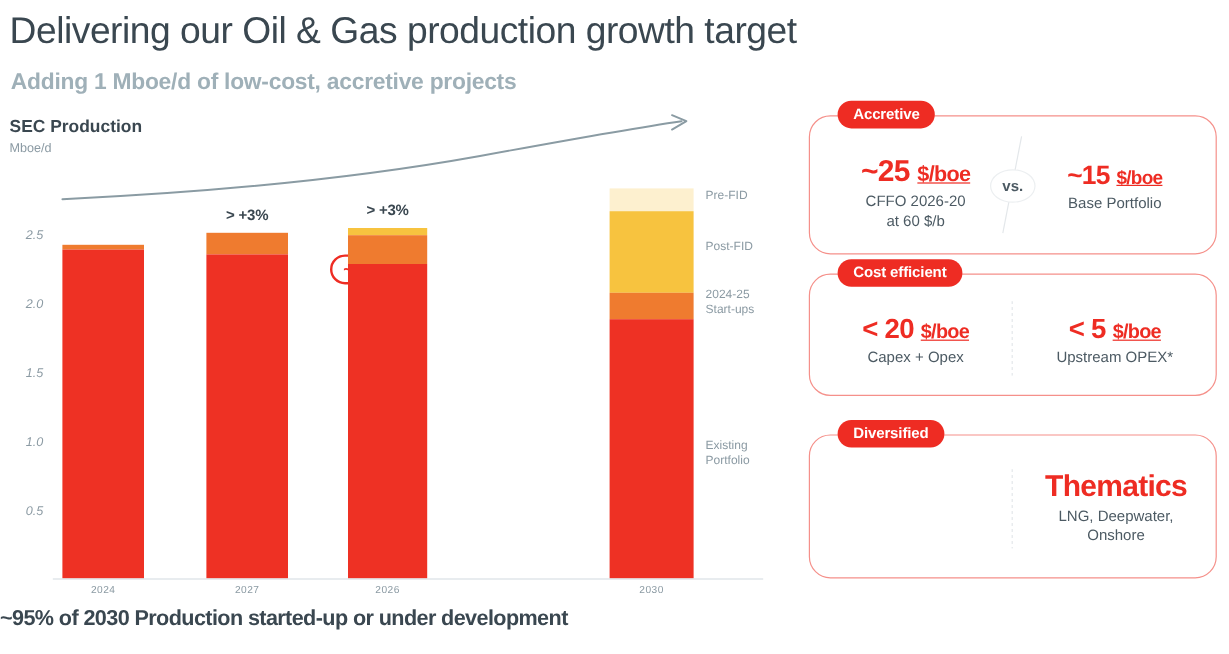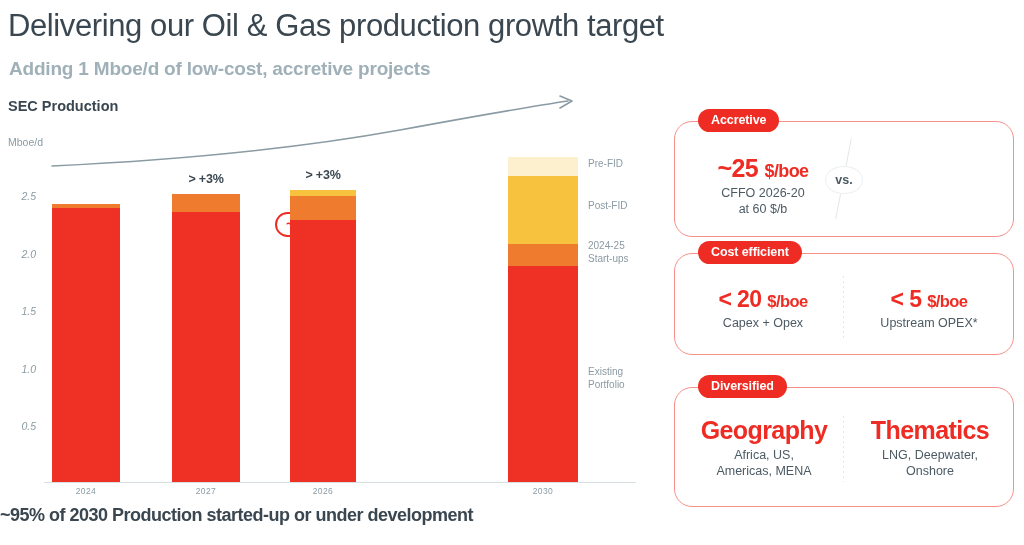--- a/index.html
+++ b/index.html
@@ -25,21 +25,21 @@
     color:#9fb0b8;letter-spacing:-0.2px;
   }
 
   
   .chart-panel{position:absolute;left:0;top:88px;width:660px;height:415px;}
   .chart-name{
     position:absolute;left:8px;top:10px;
     font-size:14.5px;font-weight:bold;color:#3a4750;
   }
   .chart-unit{
-    position:absolute;left:8px;top:48px;
+    position:absolute;left:8px;top:30px;
     font-size:10.5px;color:#8b9aa3;
   }
 
   .plot{position:absolute;left:0;top:0;width:660px;height:415px;}
 
   .axis-line{
     position:absolute;left:44px;top:394px;width:592px;height:1px;
     background:#d9e0e4;
   }
   .ytick{
@@ -78,40 +78,39 @@
     background:#ffffff;
     color:#ee2c23;font-size:14px;font-weight:bold;
     letter-spacing:-0.3px;
   }
 
   
   .card{
     position:absolute;left:674px;width:338px;
     border:1.6px solid #f5908a;border-radius:18px;
     background:#ffffff;
-    margin-top:25px;
   }
   #card-accretive{top:96px;height:114px;}
   #card-cost{top:228px;height:100px;}
   #card-div{top:362px;height:118px;}
 
   .badge{
     position:absolute;left:23px;top:-13px;
     background:#ee2c23;color:#ffffff;
     font-size:12.5px;font-weight:bold;
     padding:4px 13px 5px 13px;border-radius:13px;
     letter-spacing:-0.1px;white-space:nowrap;
   }
 
   .col{position:absolute;top:0;height:100%;text-align:center;}
   .big{
     color:#ee2c23;font-weight:bold;letter-spacing:-0.6px;
     white-space:nowrap;
   }
-  .big .unit{font-size:0.72em;}
+  .big .unit{font-size:0.72em;text-decoration:underline;}
   .sub{
     color:#4c5a63;font-size:12.5px;line-height:1.28;
     white-space:pre-line;margin-top:2px;
   }
 
   .vs-wrap{position:absolute;left:0;top:0;width:100%;height:100%;}
   .vs-line{
     position:absolute;left:168px;top:16px;width:1.4px;height:82px;
     background:#e3e7ea;transform:rotate(11deg);
   }
@@ -214,20 +213,27 @@
       </div>
       <div class="sub">CFFO 2026-20
 at 60 $/b</div>
     </div>
 
     <div class="vs-wrap">
       <div class="vs-line"></div>
       <div class="vs-circle">vs.</div>
     </div>
 
+    <div class="col" style="left:176px;width:156px;padding-top:36px">
+      <div class="big" style="font-size:22px">
+        <span>~15</span>
+        <span class="unit">$/boe</span>
+      </div>
+      <div class="sub">Base Portfolio</div>
+    </div>
   </div>
 
   <div class="card" id="card-cost">
     <div class="badge">Cost efficient</div>
 
     <div class="col" style="left:8px;width:160px;padding-top:32px">
       <div class="big" style="font-size:23px">
         <span>&lt; 20</span>
         <span class="unit">$/boe</span>
       </div>
@@ -241,25 +247,20 @@
         <span>&lt; 5</span>
         <span class="unit">$/boe</span>
       </div>
       <div class="sub">Upstream OPEX*</div>
     </div>
   </div>
 
   <div class="card" id="card-div">
     <div class="badge">Diversified</div>
 
-    <div class="col" style="left:8px;width:162px;padding-top:28px">
-      <div class="big" style="font-size:25px">Geography</div>
-      <div class="sub">Africa, US,
-Americas, MENA</div>
-    </div>
 
     <div class="dot-divider" style="top:28px;height:66px"></div>
 
     <div class="col" style="left:176px;width:158px;padding-top:28px">
       <div class="big" style="font-size:25px">Thematics</div>
       <div class="sub">LNG, Deepwater,
 Onshore</div>
     </div>
   </div>
 

